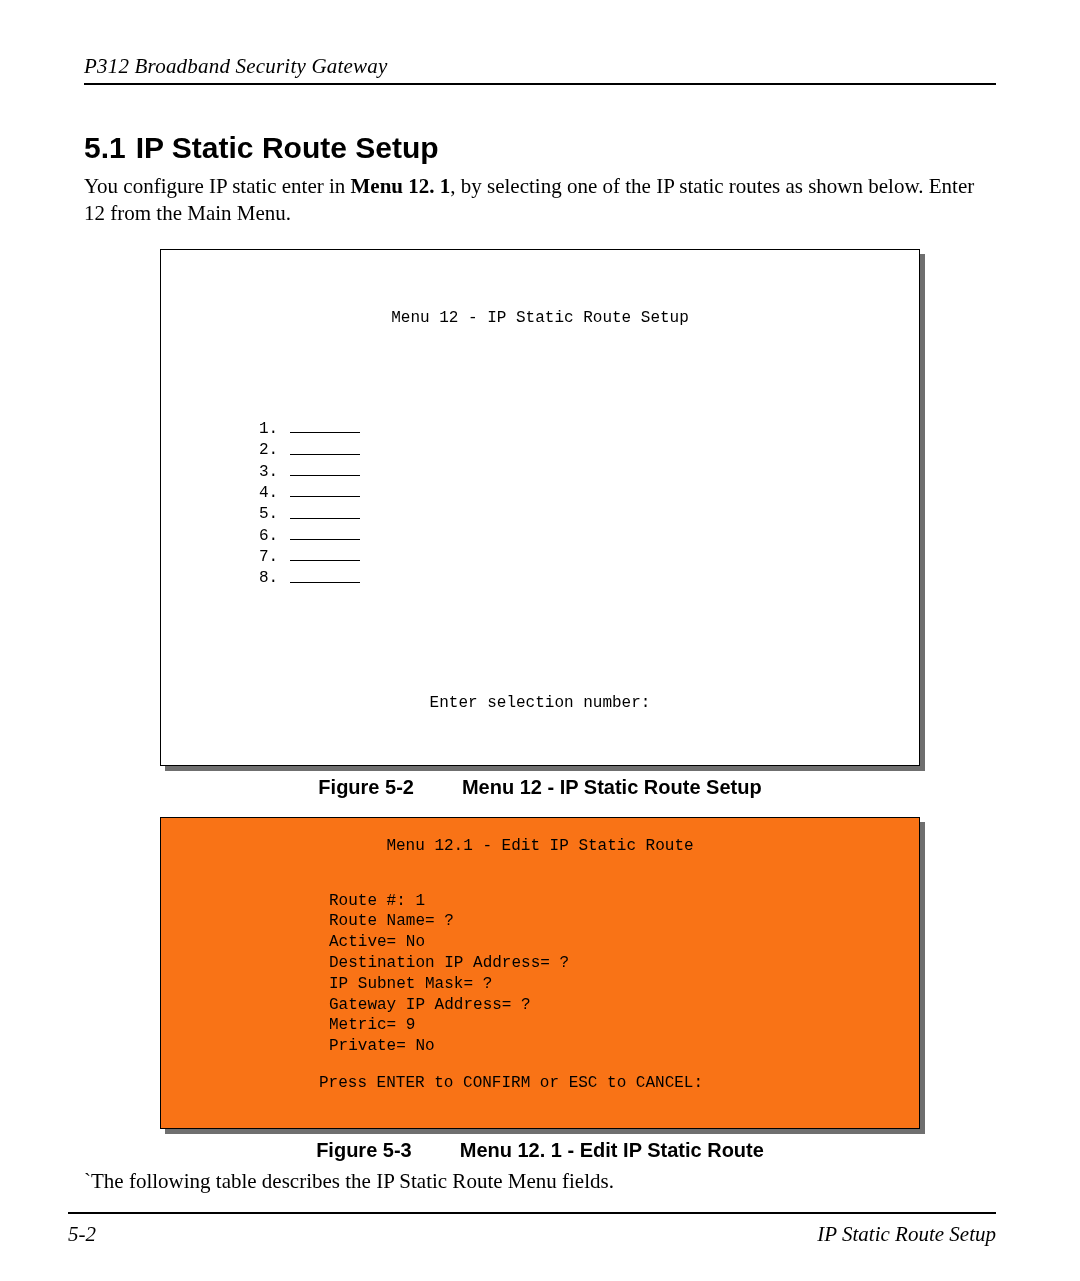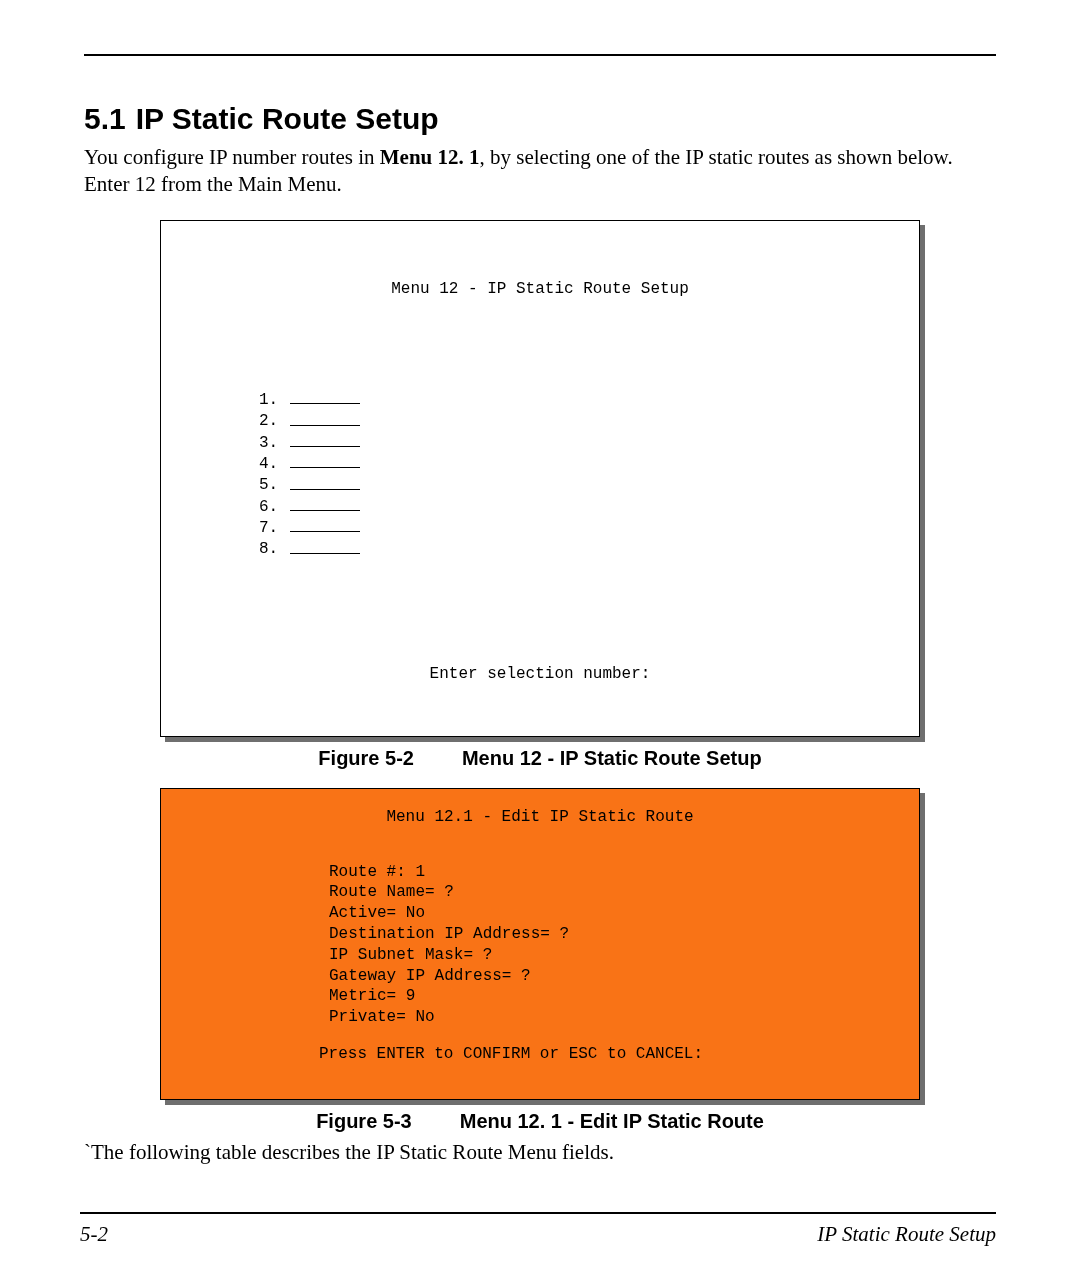--- a/index.html
+++ b/index.html
@@ -112,49 +112,50 @@
     font-size: 20px;
     text-align: center;
     margin: 10px 0 6px 0;
   }
   .figcap .fignum {
     display: inline-block;
     margin-right: 48px;
   }
   .footer {
     position: absolute;
-    left: 80px;
+    left: 68px;
     right: 84px;
     bottom: 34px;
   }
   .footer-rule {
     border: none;
     border-top: 2px solid #000;
     margin: 0 0 8px 0;
   }
   .footer-row {
     display: flex;
     justify-content: space-between;
     font-style: italic;
     font-size: 21px;
   }
 </style>
 </head>
 <body>
 
 <div class="page">
 
+  <div class="running-header">P312  Broadband Security Gateway</div>
   <hr class="rule">
 
   <h2 class="section">
     <span class="num">5.1</span><span>IP Static Route Setup</span>
   </h2>
 
   <p class="body">
-    <span>You configure IP number routes in </span><span class="bold">Menu 12. 1</span><span>, by selecting one of the IP static routes as shown below. Enter 12 from the Main Menu.</span>
+    <span>You configure IP static enter in </span><span class="bold">Menu 12. 1</span><span>, by selecting one of the IP static routes as shown below. Enter 12 from the Main Menu.</span>
   </p>
 
   <div class="terminal-wrap">
     <div class="terminal">
       <span class="title">Menu 12 - IP Static Route Setup</span>
       <div class="list">
 <span>1.</span> <span class="blank"></span>
 <span>2.</span> <span class="blank"></span>
 <span>3.</span> <span class="blank"></span>
 <span>4.</span> <span class="blank"></span>

